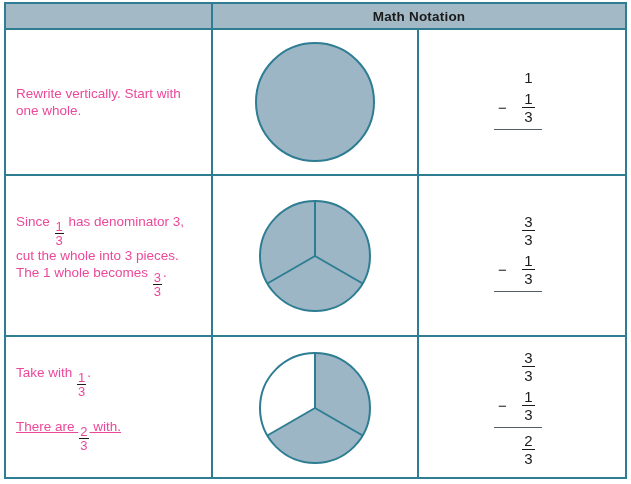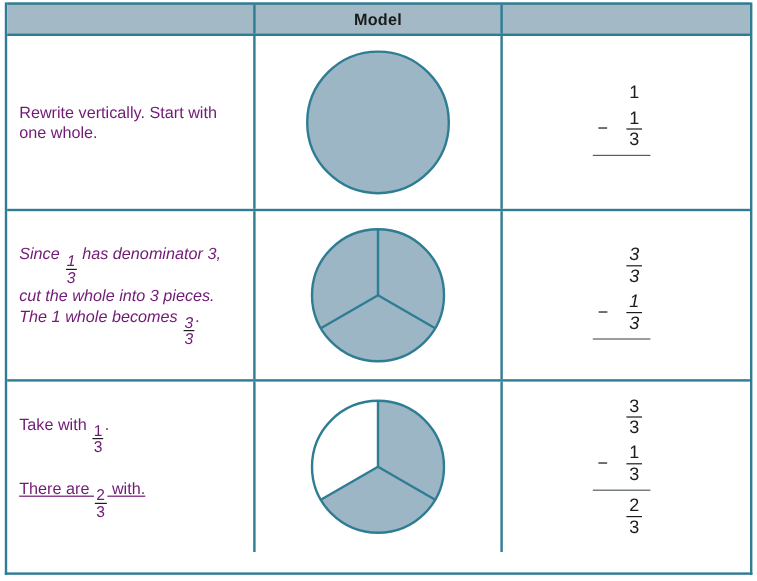--- a/index.html
+++ b/index.html
@@ -52,21 +52,21 @@
   .th.c3 { flex: 1; }
 
   
   .trow {
     display: flex;
     box-sizing: border-box;
     border-bottom: 2px solid #2e7d93;
   }
   .trow:last-child { border-bottom: none; }
   .trow.r1 { height: 146px; }
-  .trow.r2 { height: 142px; font-style: italic; }
+  .trow.r2 { height: 161px; }
   .trow.r3 { height: 142px; }
 
   .td {
     box-sizing: border-box;
     position: relative;
     height: 100%;
   }
   .td.c1 {
     width: 207px;
     border-right: 2px solid #2e7d93;
@@ -86,21 +86,21 @@
     flex: 1;
     display: flex;
     align-items: center;
     justify-content: center;
   }
 
   
   .prose {
     font-size: 13.5px;
     line-height: 17px;
-    color: #701a75;
+    color: #ec4899;
   }
   .prose + .prose { margin-top: 20px; text-decoration: underline; }
 
   
   .ifrac {
     display: inline-flex;
     flex-direction: column;
     align-items: center;
     vertical-align: -0.42em;
     line-height: 1;
@@ -163,21 +163,21 @@
   
   .model-svg { display: block; }
 </style>
 </head>
 <body>
 
 <div class="table-wrap">
 
   <div class="thead">
     <div class="th c1"></div>
-    <div class="th c2">Model</div>
+    <div class="th c3">Math Notation</div>
   </div>
 
   <div class="trow r1">
     <div class="td c1">
       <div class="prose">
         <span>Rewrite vertically. Start with one whole.</span>
       </div>
     </div>
 
     <div class="td c2">

